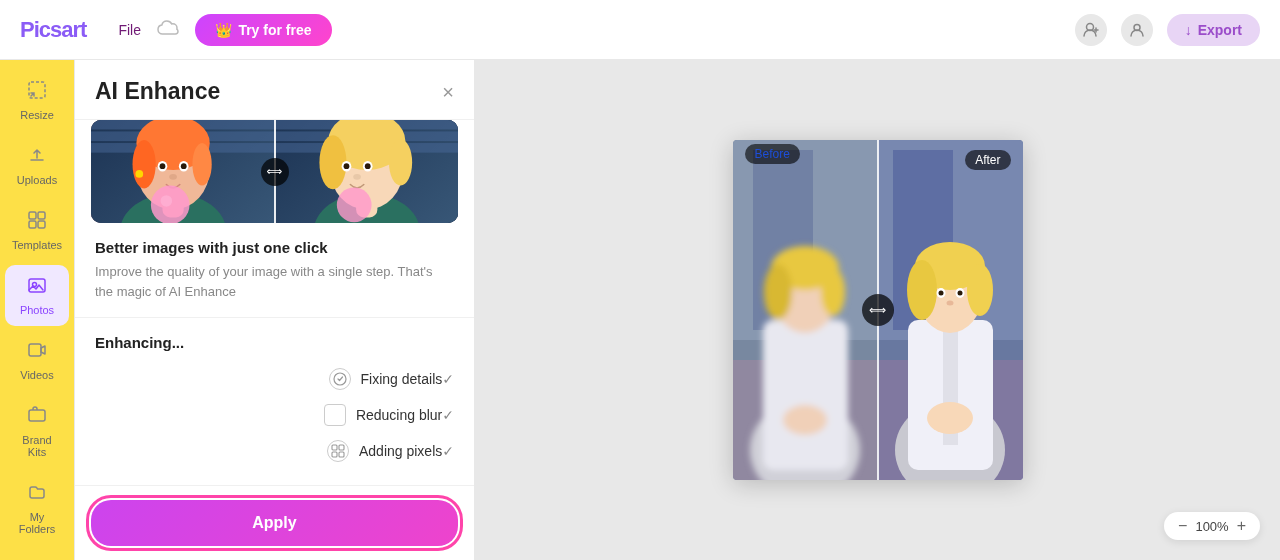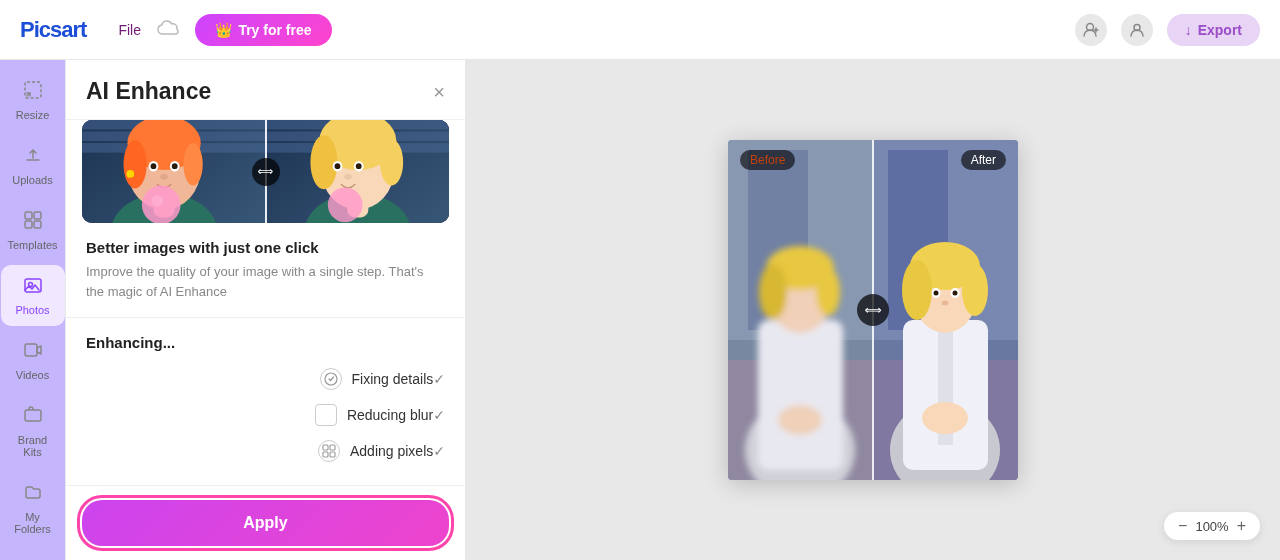--- a/index.html
+++ b/index.html
@@ -12,21 +12,21 @@
       display: flex;
       align-items: center;
       padding: 0 20px;
       border-bottom: 1px solid #e8e8e8;
       flex-shrink: 0;
       z-index: 10;
     }
     .logo {
       font-size: 22px;
       font-weight: 800;
-      color: #1d4ed8;
+      color: #8b5cf6;
       letter-spacing: -1px;
       margin-right: 24px;
     }
     .header-menu {
       display: flex;
       align-items: center;
       gap: 8px;
       flex: 1;
     }
     .header-menu-item {
@@ -89,22 +89,22 @@
 
     
     .main-layout {
       display: flex;
       flex: 1;
       overflow: hidden;
     }
 
     
     .sidebar-icons {
-      width: 66px;
-      background: #c4b5fd;
+      width: 75px;
+      background: #fde047;
       border-right: 1px solid #e8e8e8;
       display: flex;
       flex-direction: column;
       align-items: center;
       padding: 10px 0;
       gap: 4px;
       flex-shrink: 0;
     }
     .sidebar-icon-item {
       display: flex;
@@ -348,24 +348,24 @@
     .main-right {
       position: absolute;
       right: 0; top: 0;
       width: 50%;
       height: 100%;
       overflow: hidden;
     }
 
     .main-label-before {
       position: absolute;
-      top: 10px;
+      top: 4px;
       left: 12px;
       background: rgba(0,0,0,0.6);
-      color: #c2410c;
+      color: #1d4ed8;
       font-size: 12px;
       padding: 3px 10px;
       border-radius: 12px;
     }
     .main-label-after {
       position: absolute;
       top: 10px;
       right: 12px;
       background: rgba(0,0,0,0.6);
       color: #fff;

